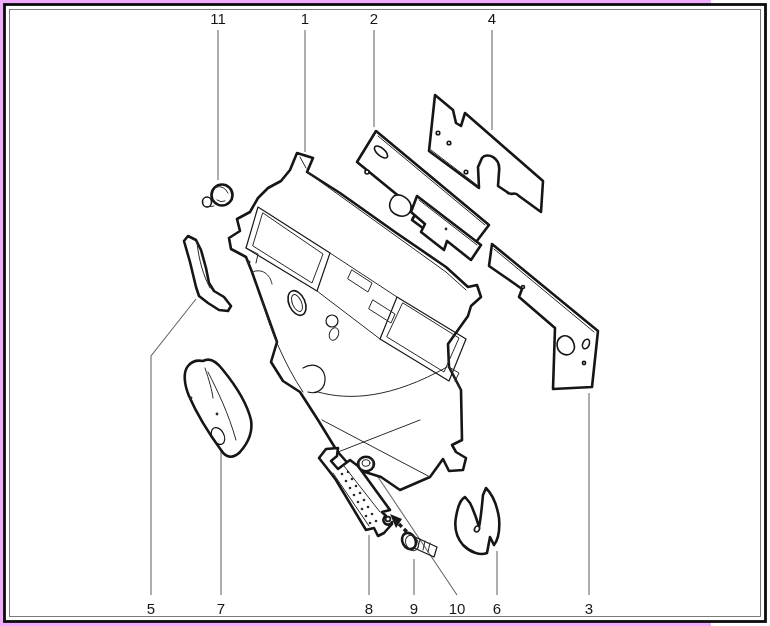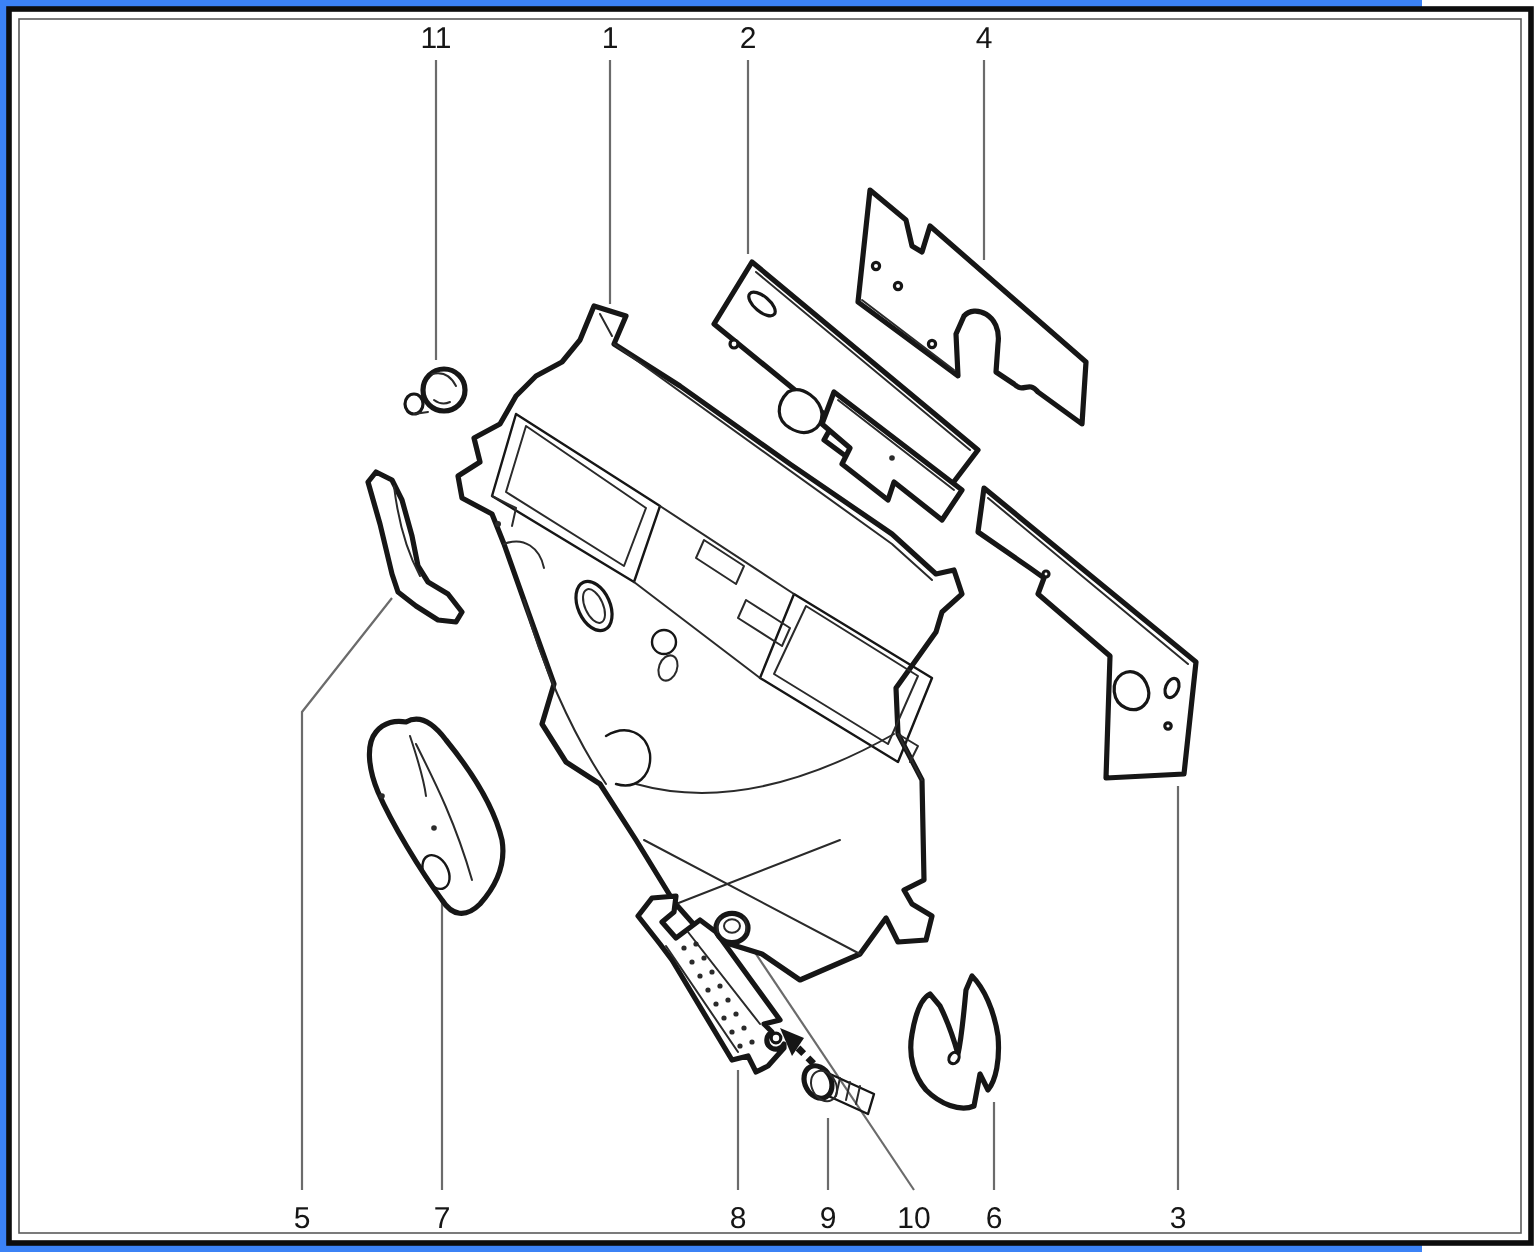--- a/index.html
+++ b/index.html
@@ -1,16 +1,16 @@
 <!DOCTYPE html>
 <html><head>
 <meta charset="utf-8">
 <style>
   html,body{margin:0;padding:0;background:#fff;}
-  .stage{width:711px;height:626px;position:relative;background:#3b82f6;
+  .stage{width:711px;height:626px;position:relative;background:#f0abfc;
          font-family:"Liberation Sans", sans-serif;}
   svg{display:block;}
   text.callout{font-family:"Liberation Sans", sans-serif;font-size:15px;fill:#161616;}
   .outline{fill:#ffffff;stroke:#161616;stroke-width:2.6;stroke-linejoin:round;stroke-linecap:round;}
   .outline-thin{fill:none;stroke:#161616;stroke-width:1.2;stroke-linejoin:round;stroke-linecap:round;}
   .detail{fill:none;stroke:#2a2a2a;stroke-width:1;stroke-linejoin:round;stroke-linecap:round;}
   .leader{fill:none;stroke:#6b6b6b;stroke-width:1.1;}
   .hole{fill:#ffffff;stroke:#161616;stroke-width:1.6;}
   .dot{fill:#2a2a2a;stroke:none;}
 </style>

